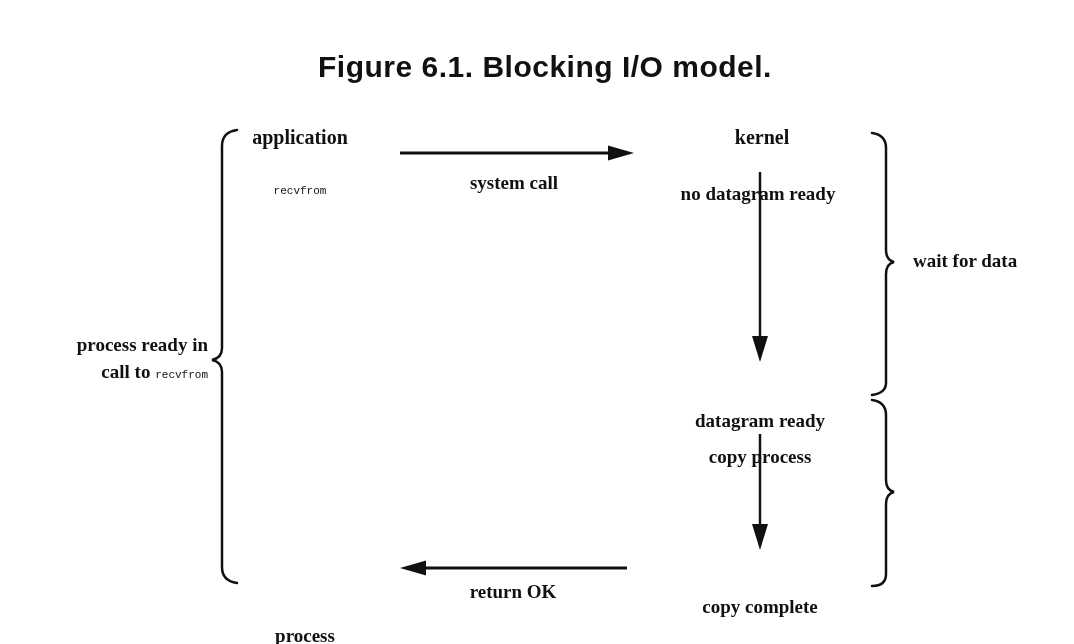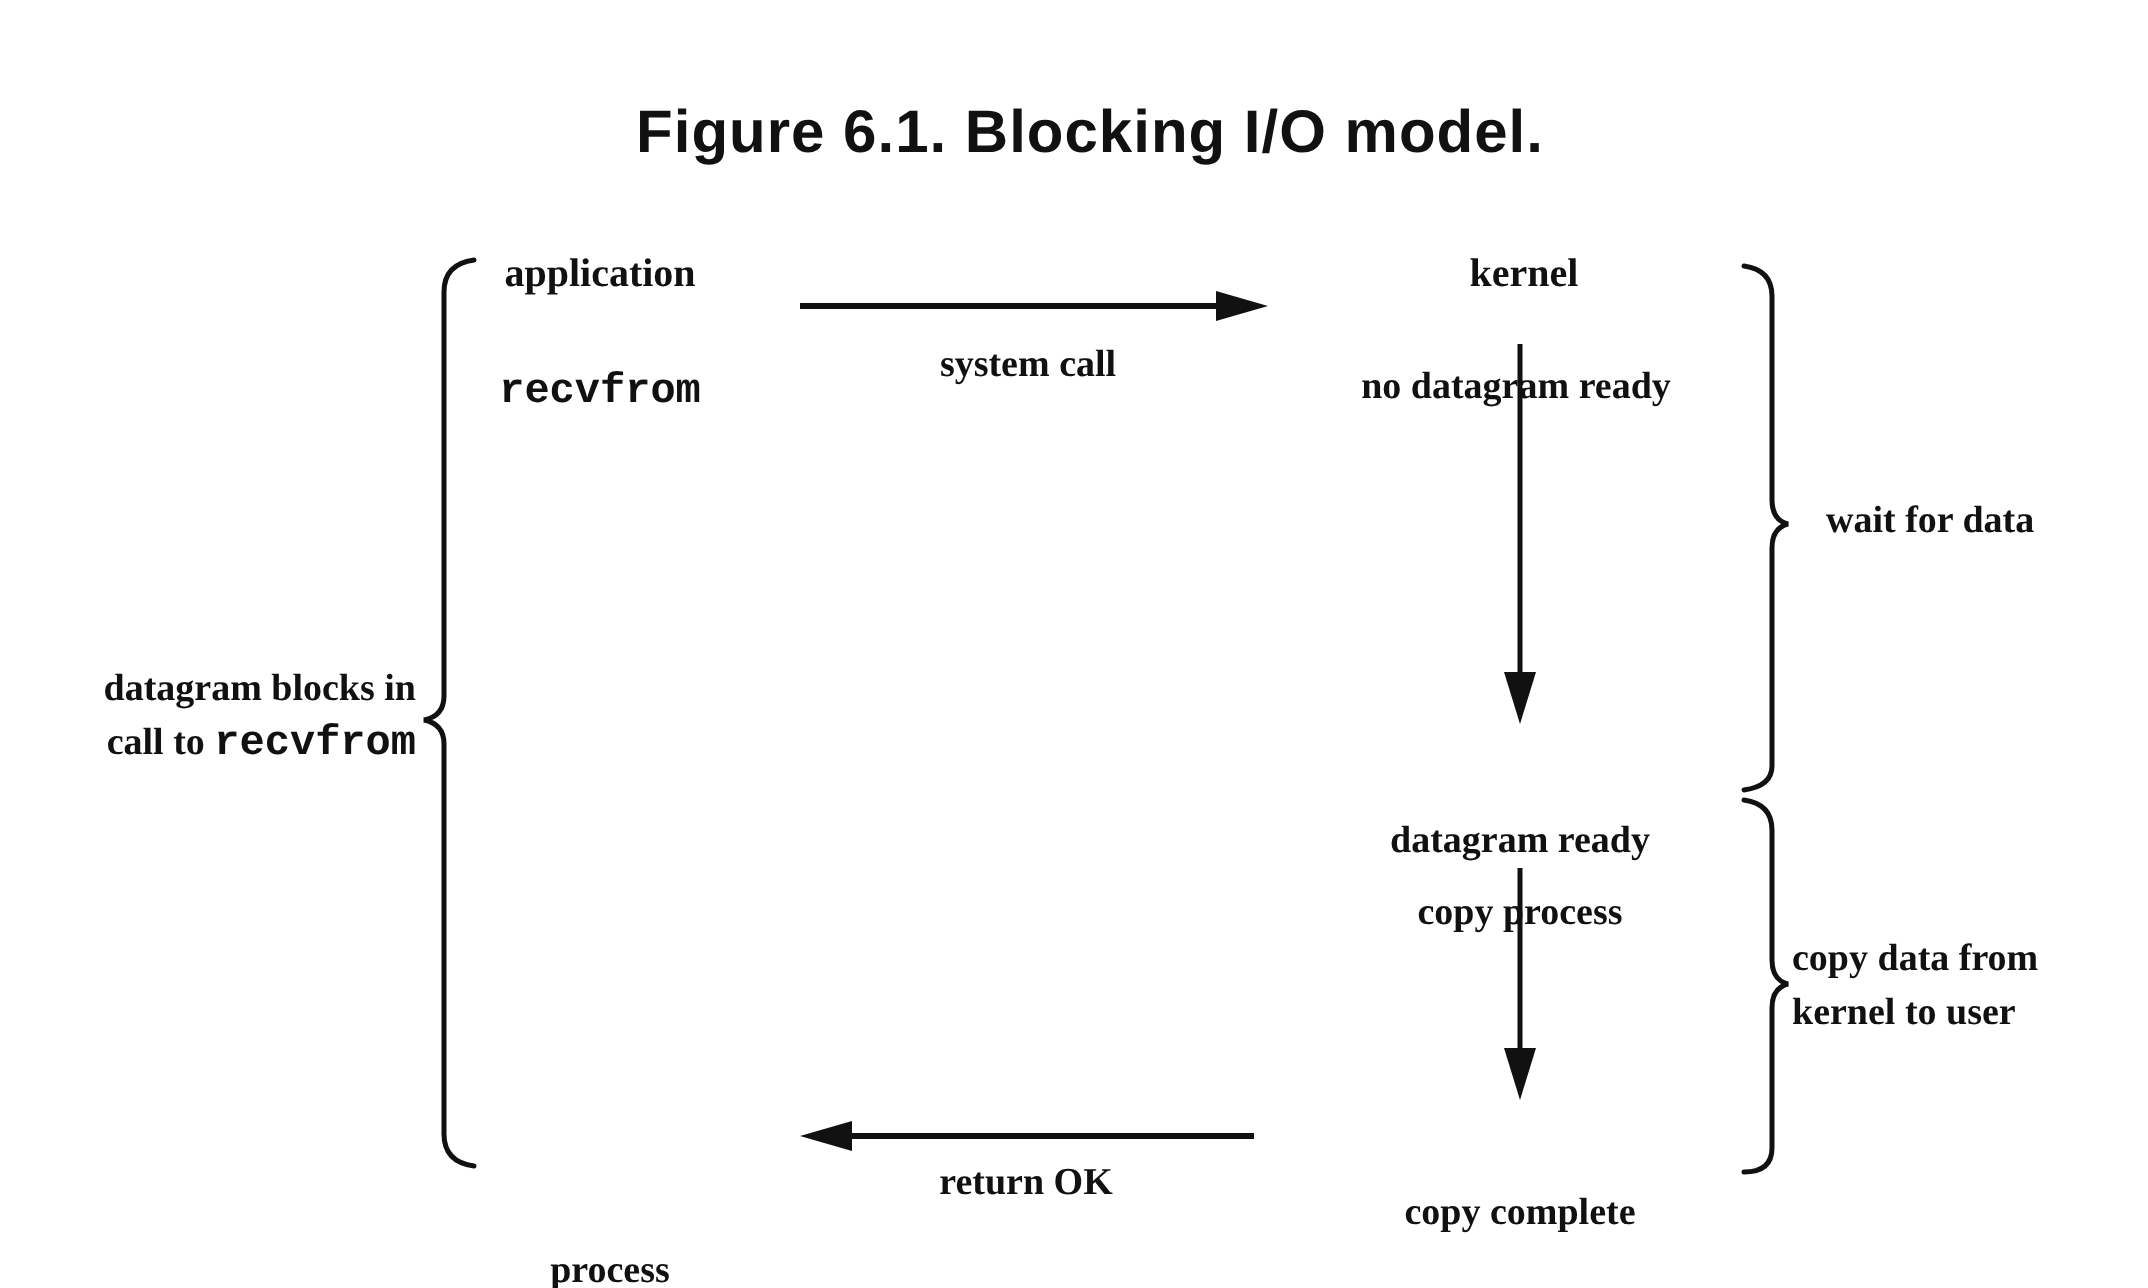--- a/index.html
+++ b/index.html
@@ -16,22 +16,22 @@
   .title{
     font-family:"Liberation Sans", sans-serif;
     font-weight:bold;
     font-size:30px;
     letter-spacing:0.5px;
   }
   .hdr{font-weight:bold;font-size:20px;}
   .lbl{font-weight:bold;font-size:19px;}
   .mono{
     font-family:"Liberation Mono", monospace;
-    font-weight:bold;
-    font-size:21px;
+    font-weight:normal;
+    font-size:11px;
   }
   .two-line{line-height:27px;}
   .right-align{text-align:right;transform:none;}
   .center-align{text-align:center;}
   svg{position:absolute;left:0;top:0;pointer-events:none;}
 </style>
 </head>
 <body>
 
 <div id="figure">
@@ -66,36 +66,32 @@
   </svg>
 
   <div class="abs ctr title" style="left:545px;top:6px;">Figure 6.1. Blocking I/O model.</div>
 
   <div class="abs ctr hdr" style="left:300px;top:82px;">application</div>
   <div class="abs ctr hdr" style="left:762px;top:82px;font-family:Liberation Serif, serif;">kernel</div>
 
   <div class="abs ctr mono" style="left:300px;top:141px;">recvfrom</div>
 
   <div class="abs lbl two-line right-align" style="right:866px;top:331px;">
-    <div>datagram blocks in</div>
+    <div>process ready in</div>
     <div><span>call to </span><span class="mono">recvfrom</span></div>
   </div>
 
   <div class="abs ctr lbl two-line center-align" style="left:305px;top:578px;transform:translateX(-50%);">
     <div>process</div>
     <div>datagram</div>
   </div>
 
   <div class="abs ctr lbl" style="left:514px;top:128px;">system call</div>
   <div class="abs ctr lbl" style="left:513px;top:537px;">return OK</div>
 
   <div class="abs ctr lbl" style="left:758px;top:139px;text-align:right;">no datagram ready</div>
   <div class="abs ctr lbl" style="left:760px;top:366px;">datagram ready</div>
   <div class="abs ctr lbl" style="left:760px;top:402px;">copy process</div>
   <div class="abs ctr lbl" style="left:760px;top:552px;">copy complete</div>
 
   <div class="abs lbl" style="left:897px;top:250px;margin-left:16px;">wait for data</div>
-  <div class="abs lbl two-line" style="left:896px;top:466px;">
-    <div>copy data from</div>
-    <div>kernel to user</div>
-  </div>
 
 </div>
 
 </body></html>

